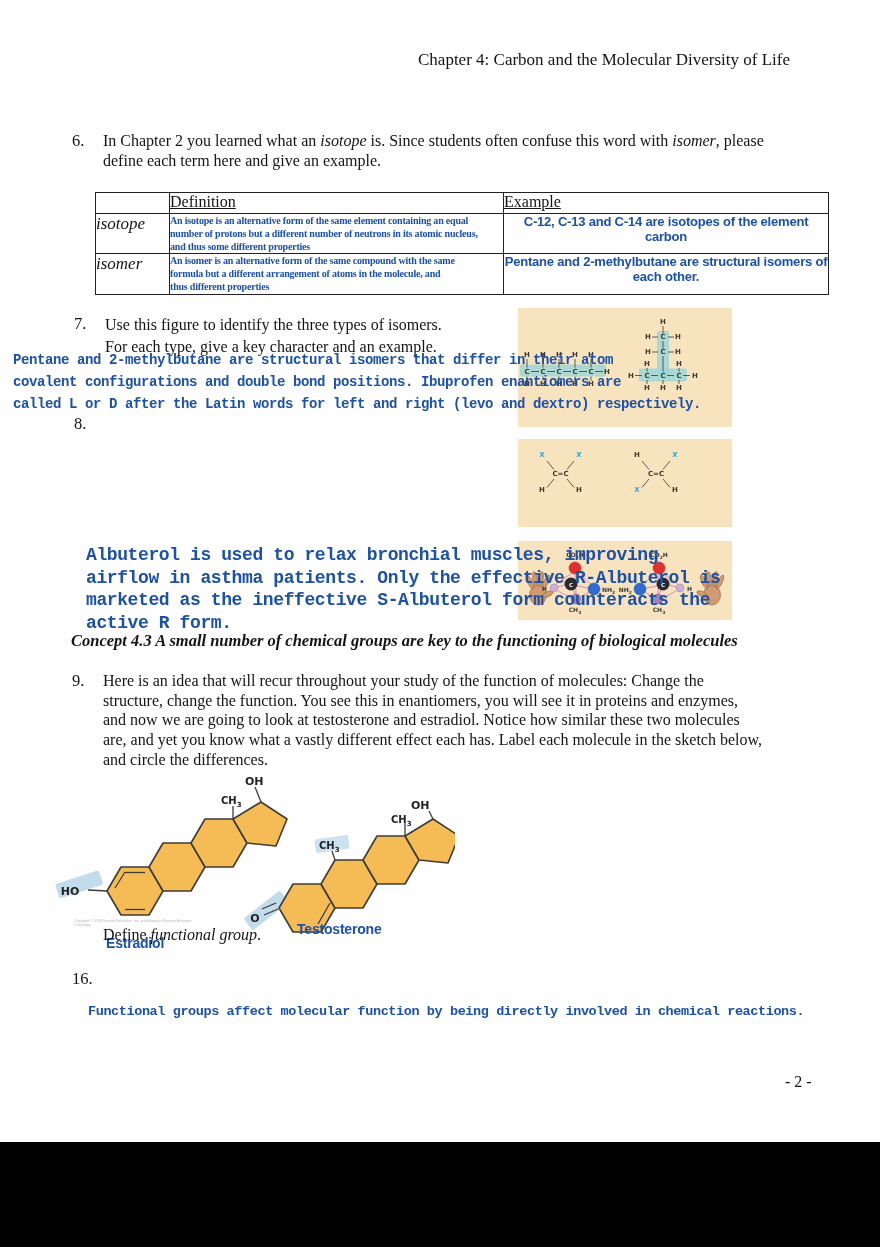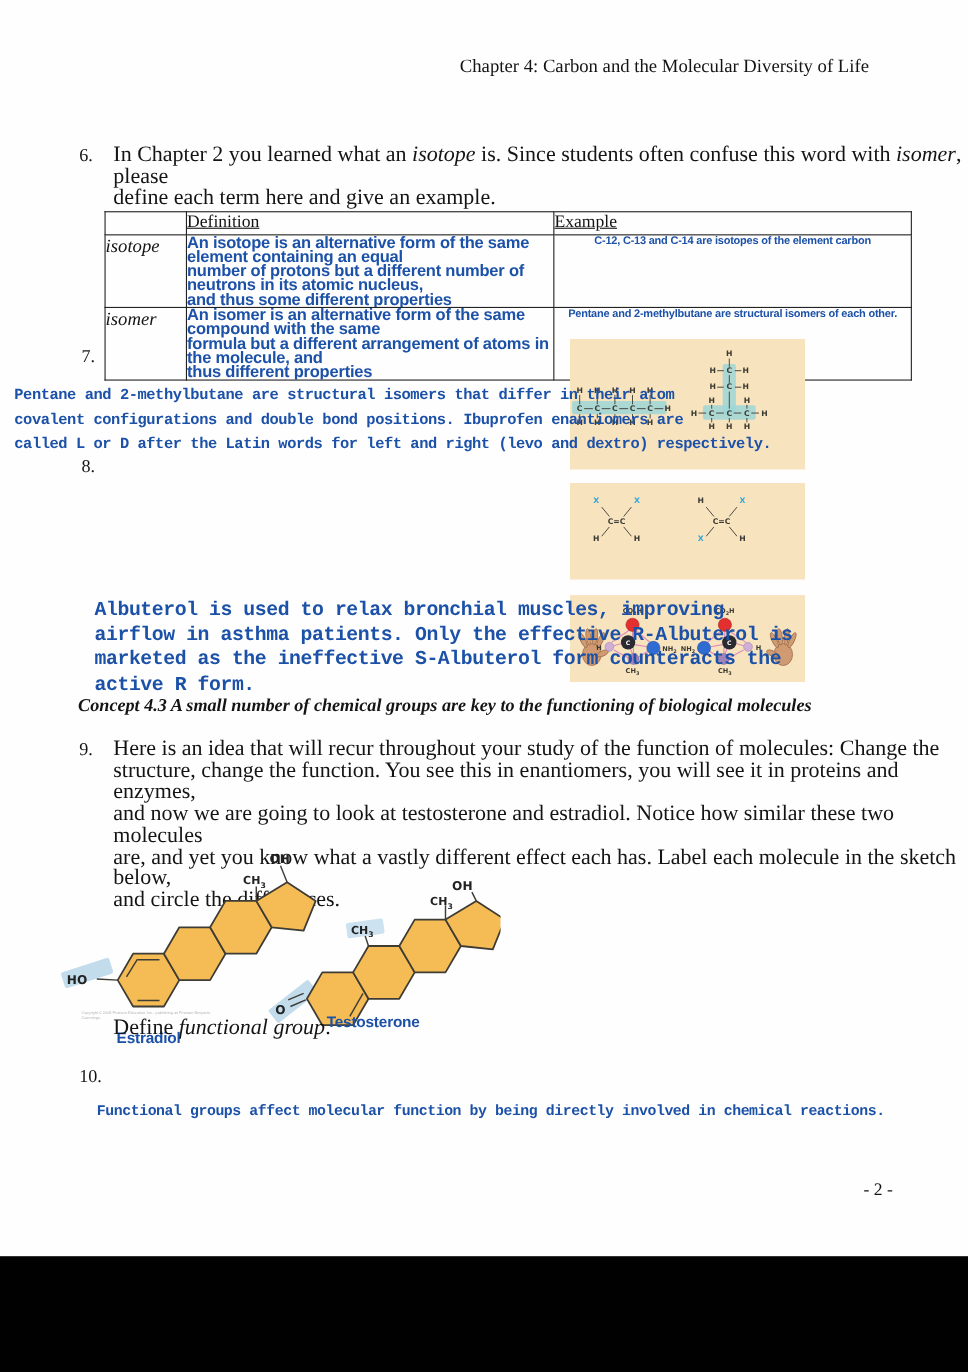--- a/index.html
+++ b/index.html
@@ -1,35 +1,35 @@
 <!DOCTYPE html>
 <html><head>
 <meta charset="utf-8">
 <style>
   html,body{margin:0;padding:0;background:#222;}
   .page{position:relative;width:880px;height:1247px;background:#fefefe;overflow:hidden;
         font-family:"Liberation Serif","DejaVu Serif",serif;color:#141414;}
   .abs{position:absolute;}
   .hdr{right:90px;top:50px;font-size:17px;}
   .qnum{font-size:16.5px;}
-  .qtext{font-size:20px;white-space:pre-line;line-height:21.5px;}
+  .qtext{font-size:16px;white-space:pre-line;line-height:21.5px;}
   #q6t,#q9t{line-height:19.7px;}
   .blue{color:#1c51a8;font-family:"Liberation Sans",sans-serif;font-weight:bold;}
   .ans{white-space:pre-line;letter-spacing:-0.4px;font-family:Liberation Mono, monospace;}
   #a7{left:13px;top:349px;font-size:14px;line-height:22px;}
   #a8{left:86px;top:508px;font-size:18px;line-height:22.5px;margin-top:36px;}
   #a10{left:88px;top:1004px;font-size:13.5px;}
   .concept{left:71px;top:631px;font-size:16.5px;font-weight:bold;font-style:italic;width:770px;}
   table.def{border-collapse:collapse;position:absolute;left:95px;top:192px;table-layout:fixed;}
   table.def td,table.def th{border:1px solid #222;padding:0;vertical-align:top;}
   .c-term{width:73px;} .c-def{width:333px;} .c-ex{width:324px;}
   .th-cell{font-size:16px;font-weight:normal;text-align:left;padding:1px 0 1px 16px;height:20px;text-decoration:underline;}
   .term-cell{font-style:italic;font-size:17px;padding:3px 0 0 8px;}
-  .defcell{font-size:15px;line-height:13px;padding:2px 2px 0 6px;white-space:pre-line;letter-spacing:-0.2px;overflow:hidden;}
-  .excell{font-size:10px;text-align:center;padding-top:10px;letter-spacing:-0.2px;}
+  .defcell{font-size:10px;line-height:13px;padding:2px 2px 0 6px;white-space:pre-line;letter-spacing:-0.2px;overflow:hidden;font-family:Liberation Serif, serif;}
+  .excell{font-size:13px;text-align:center;padding-top:10px;letter-spacing:-0.2px;}
   .r1{height:40px;} .r2{height:41px;}
   .panel{position:absolute;left:518px;width:214px;}
   .sk-label{font-size:14px;letter-spacing:-0.2px;}
   .copyright{left:74px;top:919px;font-size:3.5px;color:#b7b7b7;font-family:"Liberation Sans",sans-serif;width:130px;}
   .pagenum{left:785px;top:1073px;font-size:16px;}
   .blackbar{left:0;top:1142px;width:880px;height:105px;background:#010101;}
   svg text{font-family:"DejaVu Sans",sans-serif;}
 </style>
 </head>
 <body>
@@ -215,20 +215,22 @@
     <circle cx="141" cy="27" r="6" fill="#e22f2f" stroke="#a81f1f" stroke-width="0.5"></circle>
     <circle cx="145" cy="43" r="6.5" fill="#2a2a31"></circle>
     <text x="145" y="45.5" text-anchor="middle" font-size="5.5" font-weight="bold" fill="#ffffff">C</text>
     <text x="141" y="16" text-anchor="middle" font-size="6" font-weight="bold" fill="#3b3b33"><tspan>CO</tspan><tspan dy="1.8" font-size="4.5">2</tspan><tspan dy="-1.8">H</tspan></text>
     <text x="114" y="51" text-anchor="end" font-size="6" font-weight="bold" fill="#3b3b33"><tspan>NH</tspan><tspan dy="1.8" font-size="4.5">2</tspan></text>
     <text x="169" y="50" font-size="6" font-weight="bold" fill="#3b3b33">H</text>
     <text x="141" y="71" text-anchor="middle" font-size="6" font-weight="bold" fill="#3b3b33"><tspan>CH</tspan><tspan dy="1.8" font-size="4.5">3</tspan></text>
   </svg>
 
   <div class="abs qnum" style="left:74px;top:314px;">7.</div>
+  <div class="abs qtext" style="left:105px;top:314px;">Use this figure to identify the three types of isomers.
+For each type, give a key character and an example.</div>
   <div class="abs blue ans" id="a7">Pentane and 2-methylbutane are structural isomers that differ in their atom
 covalent configurations and double bond positions. Ibuprofen enantiomers are
 called L or D after the Latin words for left and right (levo and dextro) respectively.</div>
 
   <div class="abs qnum" style="left:74px;top:414px;">8.</div>
   <div class="abs blue ans" id="a8">Albuterol is used to relax bronchial muscles, improving
 airflow in asthma patients. Only the effective R-Albuterol is
 marketed as the ineffective S-Albuterol form counteracts the
 active R form.</div>
 
@@ -281,19 +283,19 @@
     <text x="200" y="159" text-anchor="middle" font-size="11" font-weight="bold" fill="#222">O</text>
     <text x="264" y="86" font-size="10" font-weight="bold" fill="#222"><tspan>CH</tspan><tspan dy="3" font-size="7">3</tspan></text>
     <text x="336" y="60" font-size="10" font-weight="bold" fill="#222"><tspan>CH</tspan><tspan dy="3" font-size="7">3</tspan></text>
     <text x="356" y="46" font-size="11" font-weight="bold" fill="#222">OH</text>
   </svg>
 
   <div class="abs copyright">Copyright © 2008 Pearson Education, Inc., publishing as Pearson Benjamin Cummings.</div>
   <div class="abs blue sk-label" style="left:106px;top:935px;">Estradiol</div>
   <div class="abs blue sk-label" style="left:297px;top:921px;">Testosterone</div>
 
-  <div class="abs qnum" style="left:72px;top:969px;">10.</div>
+  <div class="abs qnum" style="left:72px;top:969px;">16.</div>
   <div class="abs qtext" style="left:103px;top:924px;"><span>Define </span><i>functional group</i><span>.</span></div>
   <div class="abs blue ans" id="a10">Functional groups affect molecular function by being directly involved in chemical reactions.</div>
 
   <div class="abs pagenum">- 2 -</div>
   <div class="abs blackbar"></div>
 </div>
 
 </body></html>

